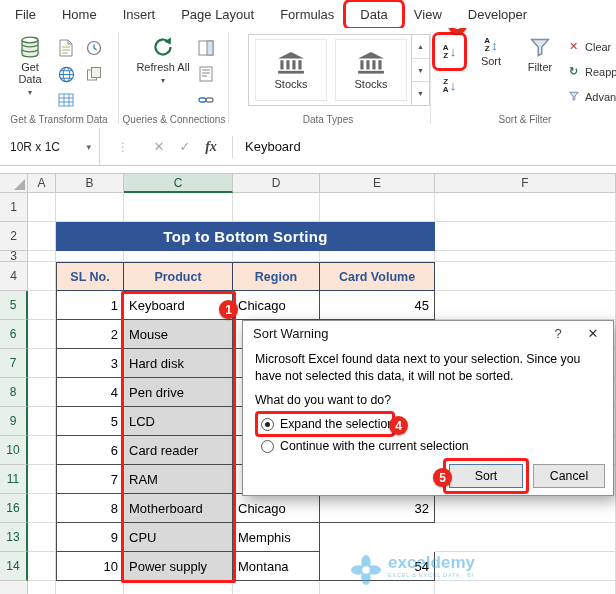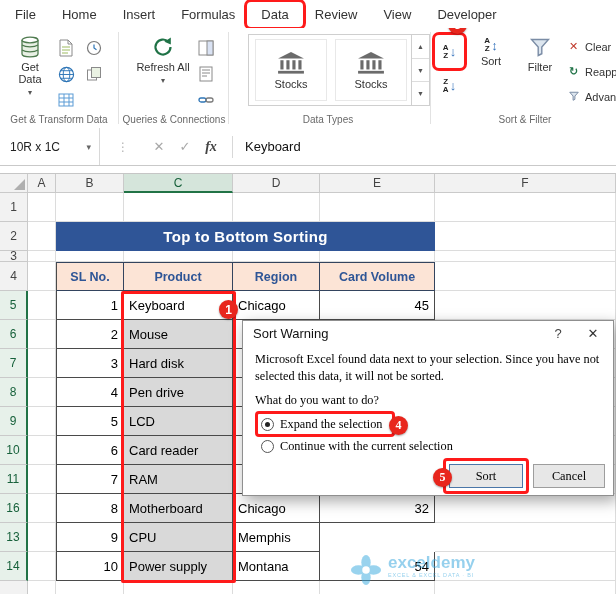--- a/index.html
+++ b/index.html
@@ -86,21 +86,21 @@
   .badge{position:absolute;width:19px;height:19px;border-radius:50%;background:#E8261D;color:#fff;
          font-size:12px;font-weight:700;display:flex;align-items:center;justify-content:center;
          z-index:50;box-shadow:0 1px 2px rgba(0,0,0,.35);}
 
   
   .dialog{position:absolute;left:242px;top:320px;width:372px;height:176px;background:#fff;
           border:1px solid #8F8F8F;box-shadow:3px 5px 14px rgba(0,0,0,.35);z-index:20;box-sizing:border-box;}
   .dlg-title{height:24px;display:flex;align-items:center;padding-left:10px;font-size:13px;color:#111;}
   .dlg-help{margin-left:auto;width:30px;text-align:center;color:#444;font-size:13px;}
   .dlg-close{width:40px;text-align:center;color:#333;font-size:13px;}
-  .dlg-body{position:relative;height:calc(100% - 24px);font-family:Liberation Serif, serif;}
+  .dlg-body{position:relative;height:calc(100% - 24px);}
   .dlg-msg{position:absolute;left:12px;top:6px;width:350px;font-size:12.3px;line-height:17px;color:#000;}
   .dlg-q{position:absolute;left:12px;top:48px;font-size:12.3px;color:#000;}
   .radio-row{position:absolute;left:18px;display:flex;align-items:center;gap:6px;font-size:12.3px;height:18px;color:#000;}
   .radio{width:13px;height:13px;border:1px solid #555;border-radius:50%;background:#fff;position:relative;flex:none;box-sizing:border-box;}
   .radio.checked::after{content:"";position:absolute;left:3px;top:3px;width:5px;height:5px;border-radius:50%;background:#222;}
   .dlg-btn{position:absolute;top:119px;height:24px;font-size:12.3px;display:flex;align-items:center;
            justify-content:center;box-sizing:border-box;font-family:inherit;}
   .btn-sort{left:206px;width:74px;background:#E7E7E7;border:1.5px solid #4A76A8;}
   .btn-cancel{left:290px;width:72px;background:#E7E7E7;border:1px solid #9D9D9D;}
 
@@ -112,23 +112,23 @@
 </style>
 </head>
 <body>
 
 <div class="page">
 
   <div class="tabstrip">
       <span class="rtab">File</span>
       <span class="rtab">Home</span>
       <span class="rtab">Insert</span>
+      <span class="rtab">Page Layout</span>
       <span class="rtab">Formulas</span>
       <span class="rtab annot">Data</span>
-      <span class="rtab">Review</span>
       <span class="rtab">View</span>
       <span class="rtab">Developer</span>
     </div>
 
   <div class="ribbon">
 
     <div class="bigbtn" style="left:8px;width:44px">
       <svg class="ic24" viewBox="0 0 24 24">
         <path d="M4 5v14c0 1.6 3.6 2.9 8 2.9s8-1.3 8-2.9V5" fill="#E8F0E4" stroke="#4E7A4E" stroke-width="1.3"></path>
         <ellipse cx="12" cy="5" rx="8" ry="2.8" fill="#fff" stroke="#4E7A4E" stroke-width="1.3"></ellipse>

